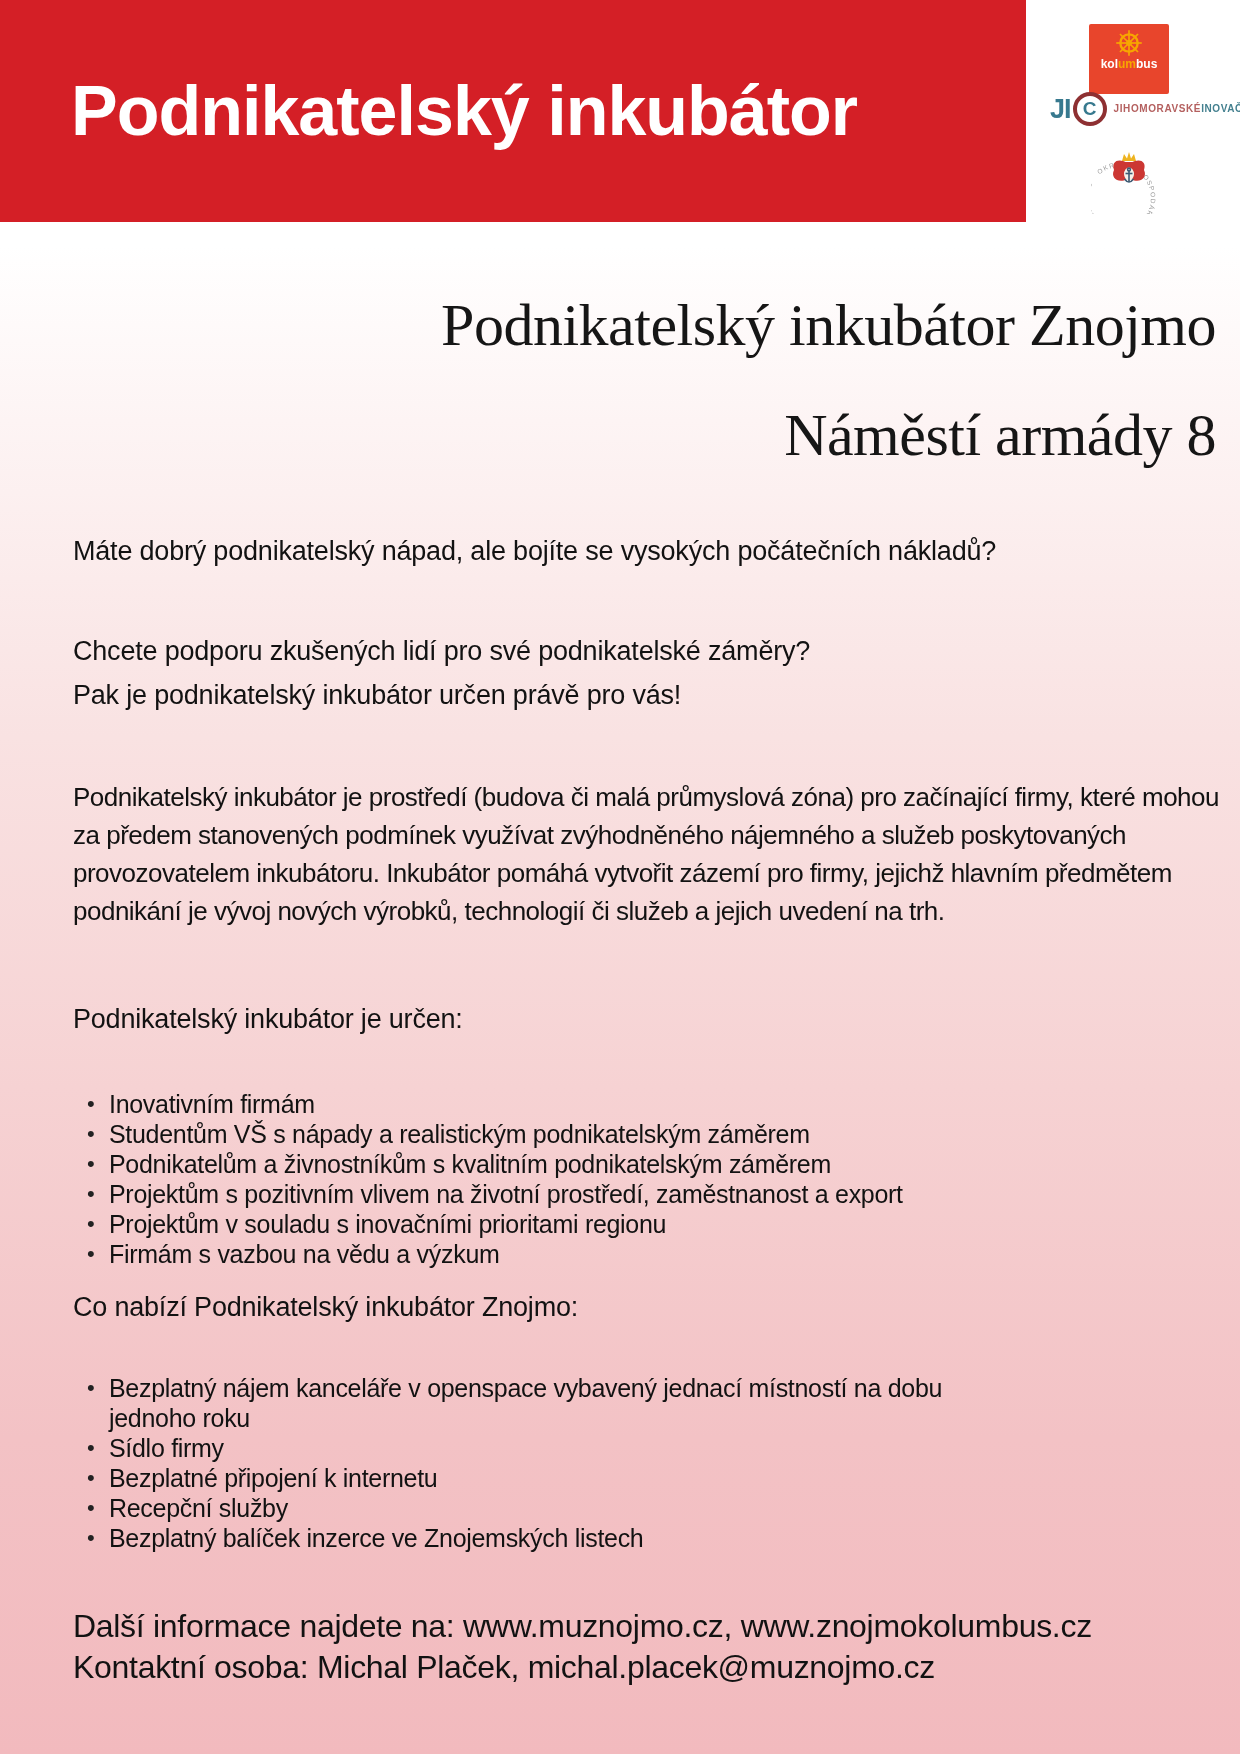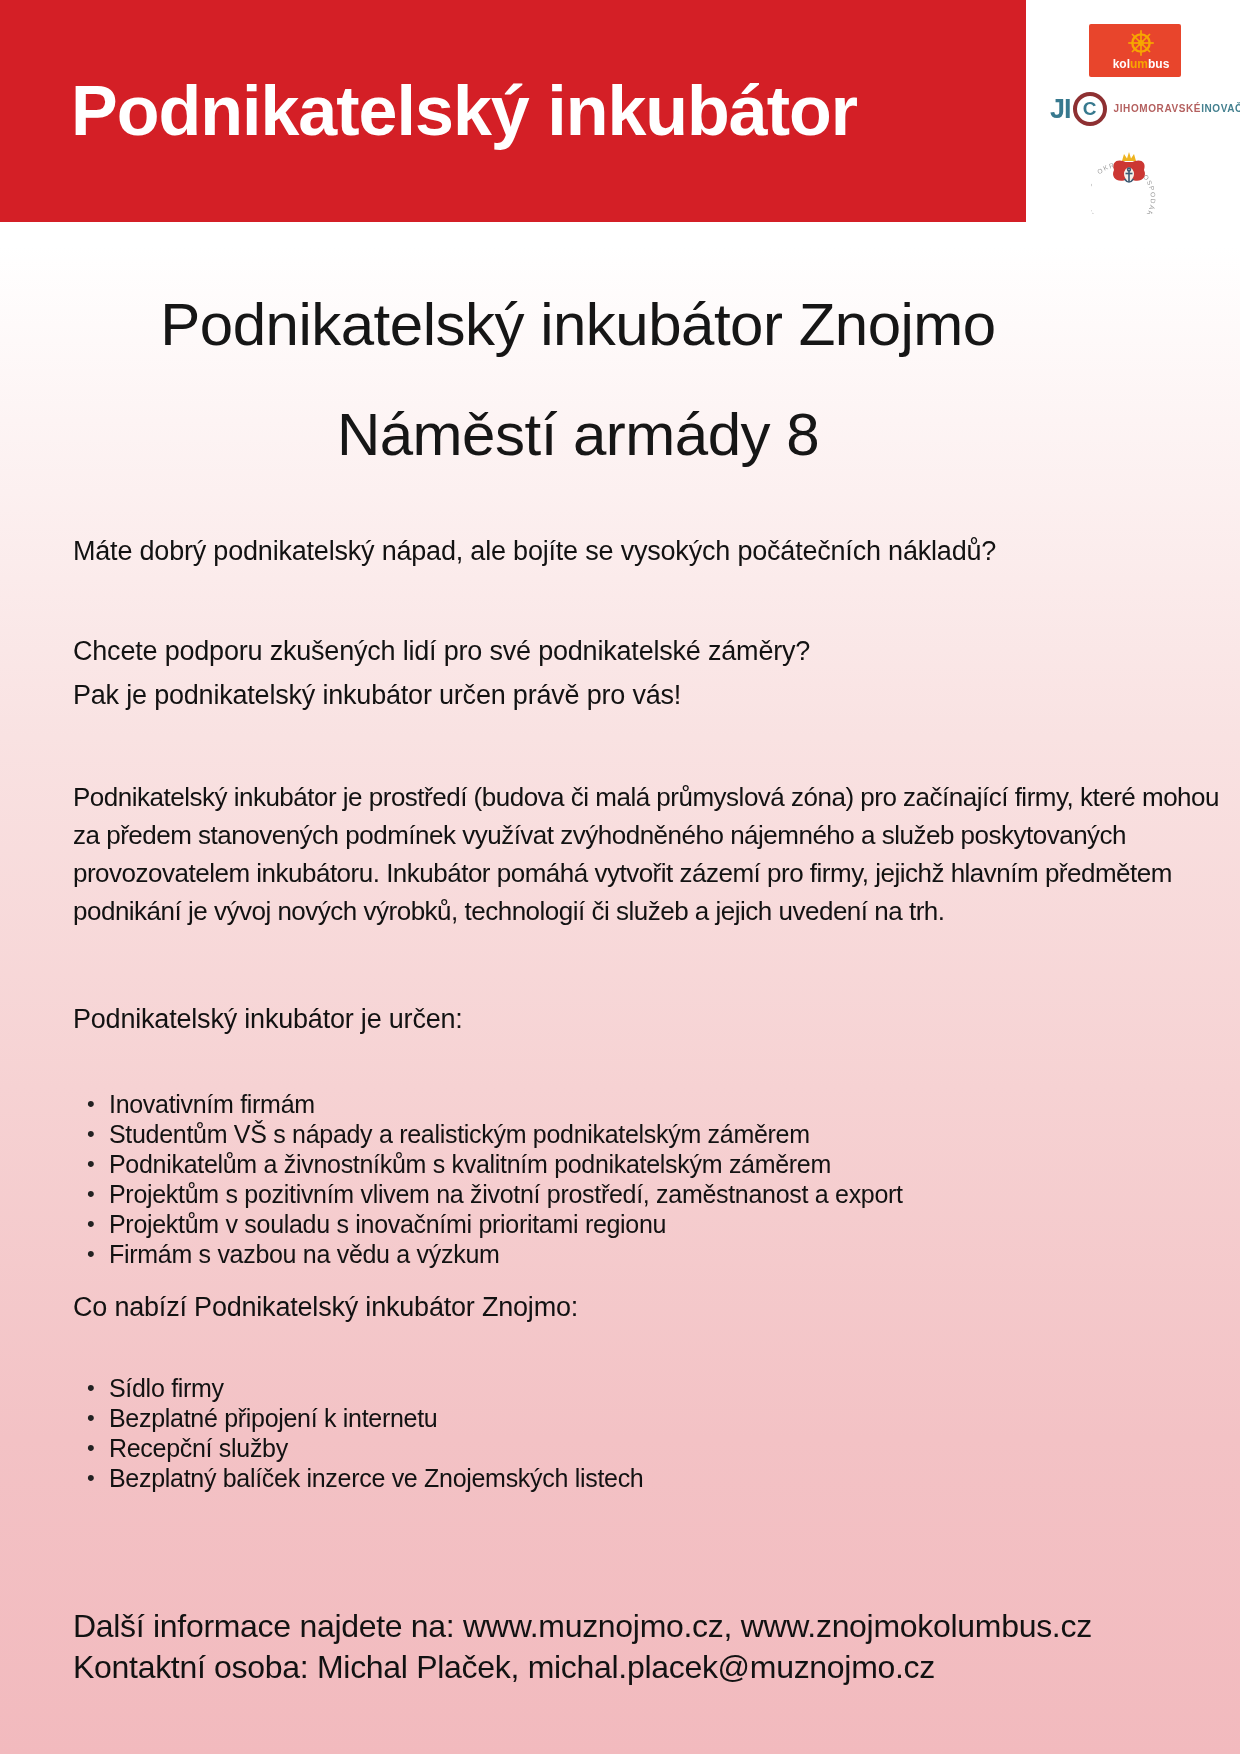--- a/index.html
+++ b/index.html
@@ -24,22 +24,22 @@
     display:flex;align-items:center;
   }
   .banner-title{
     padding-left:55px;
     font-size:70px;font-weight:bold;color:#ffffff;
     letter-spacing:-1px;white-space:nowrap;margin-left:16px;
   }
   
   .kolumbus{
     position:absolute;left:1089px;top:24px;
-    width:80px;height:53px;background:#e8452c;border-radius:2px;
-    display:flex;flex-direction:column;align-items:center;justify-content:flex-start;padding-left:12px;
+    width:80px;height:70px;background:#e8452c;border-radius:2px;
+    display:flex;flex-direction:column;align-items:center;justify-content:flex-start;
   }
   .kolumbus svg{margin-top:2px;}
   .kolumbus-wordmark{
     font-size:12px;font-weight:bold;line-height:12px;margin-top:-2px;
     letter-spacing:0;white-space:nowrap;
   }
   .kol-white{color:#ffffff;}
   .kol-yellow{color:#f7a600;}
   .jic{
     position:absolute;left:1050px;top:91px;height:36px;
@@ -53,23 +53,23 @@
   }
   .jic-c span{font-size:19px;font-weight:600;color:#37798e;}
   .jic-name{display:flex;flex-direction:row;margin-left:7px;}
   .jic-name span{font-size:10px;font-weight:bold;letter-spacing:.6px;line-height:12px;white-space:nowrap;}
   .jic-name .l1{color:#b4605f;}
   .jic-name .l2{color:#44808f;}
   .seal{position:absolute;left:1091px;top:138px;width:76px;height:76px;}
   
   .main-heading{
     position:absolute;top:270px;left:0;width:1240px;
-    box-sizing:border-box;padding-right:84px;
-    text-align:center;font-size:60px;line-height:110px;
-    letter-spacing:-0.5px;color:#161616;
+    box-sizing:border-box;padding-right:24px;
+    text-align:right;font-size:60px;line-height:110px;
+    letter-spacing:-0.5px;color:#161616;font-family:Liberation Serif, serif;
   }
   .txt{position:absolute;left:73px;letter-spacing:-0.2px;color:#121212;}
   .intro-q1{top:536px;font-size:27px;}
   .intro-q2{top:612px;font-size:27px;margin-top:24px;}
   .intro-st{top:680px;font-size:27px;}
   .description{
     top:778px;width:1165px;
     font-size:26px;line-height:38px;letter-spacing:-0.5px;
   }
   .section-heading{font-size:27px;}
@@ -166,20 +166,21 @@
     <li>Inovativním firmám</li>
     <li>Studentům VŠ s nápady a realistickým podnikatelským záměrem</li>
     <li>Podnikatelům a živnostníkům s kvalitním podnikatelským záměrem</li>
     <li>Projektům s pozitivním vlivem na životní prostředí, zaměstnanost a export</li>
     <li>Projektům v souladu s inovačními prioritami regionu</li>
     <li>Firmám s vazbou na vědu a výzkum</li>
   </ul>
 
   <div class="txt section-heading s2-heading">Co nabízí Podnikatelský inkubátor Znojmo:</div>
   <ul class="txt bullet-list list2">
+    <li>Bezplatný nájem kanceláře v openspace vybavený jednací místností na dobu jednoho roku</li>
     <li>Sídlo firmy</li>
     <li>Bezplatné připojení k internetu</li>
     <li>Recepční služby</li>
     <li>Bezplatný balíček inzerce ve Znojemských listech</li>
   </ul>
 
   <div class="footer-block">
     <div>Další informace najdete na: www.muznojmo.cz, www.znojmokolumbus.cz</div>
     <div>Kontaktní osoba: Michal Plaček, michal.placek@muznojmo.cz</div>
   </div>

